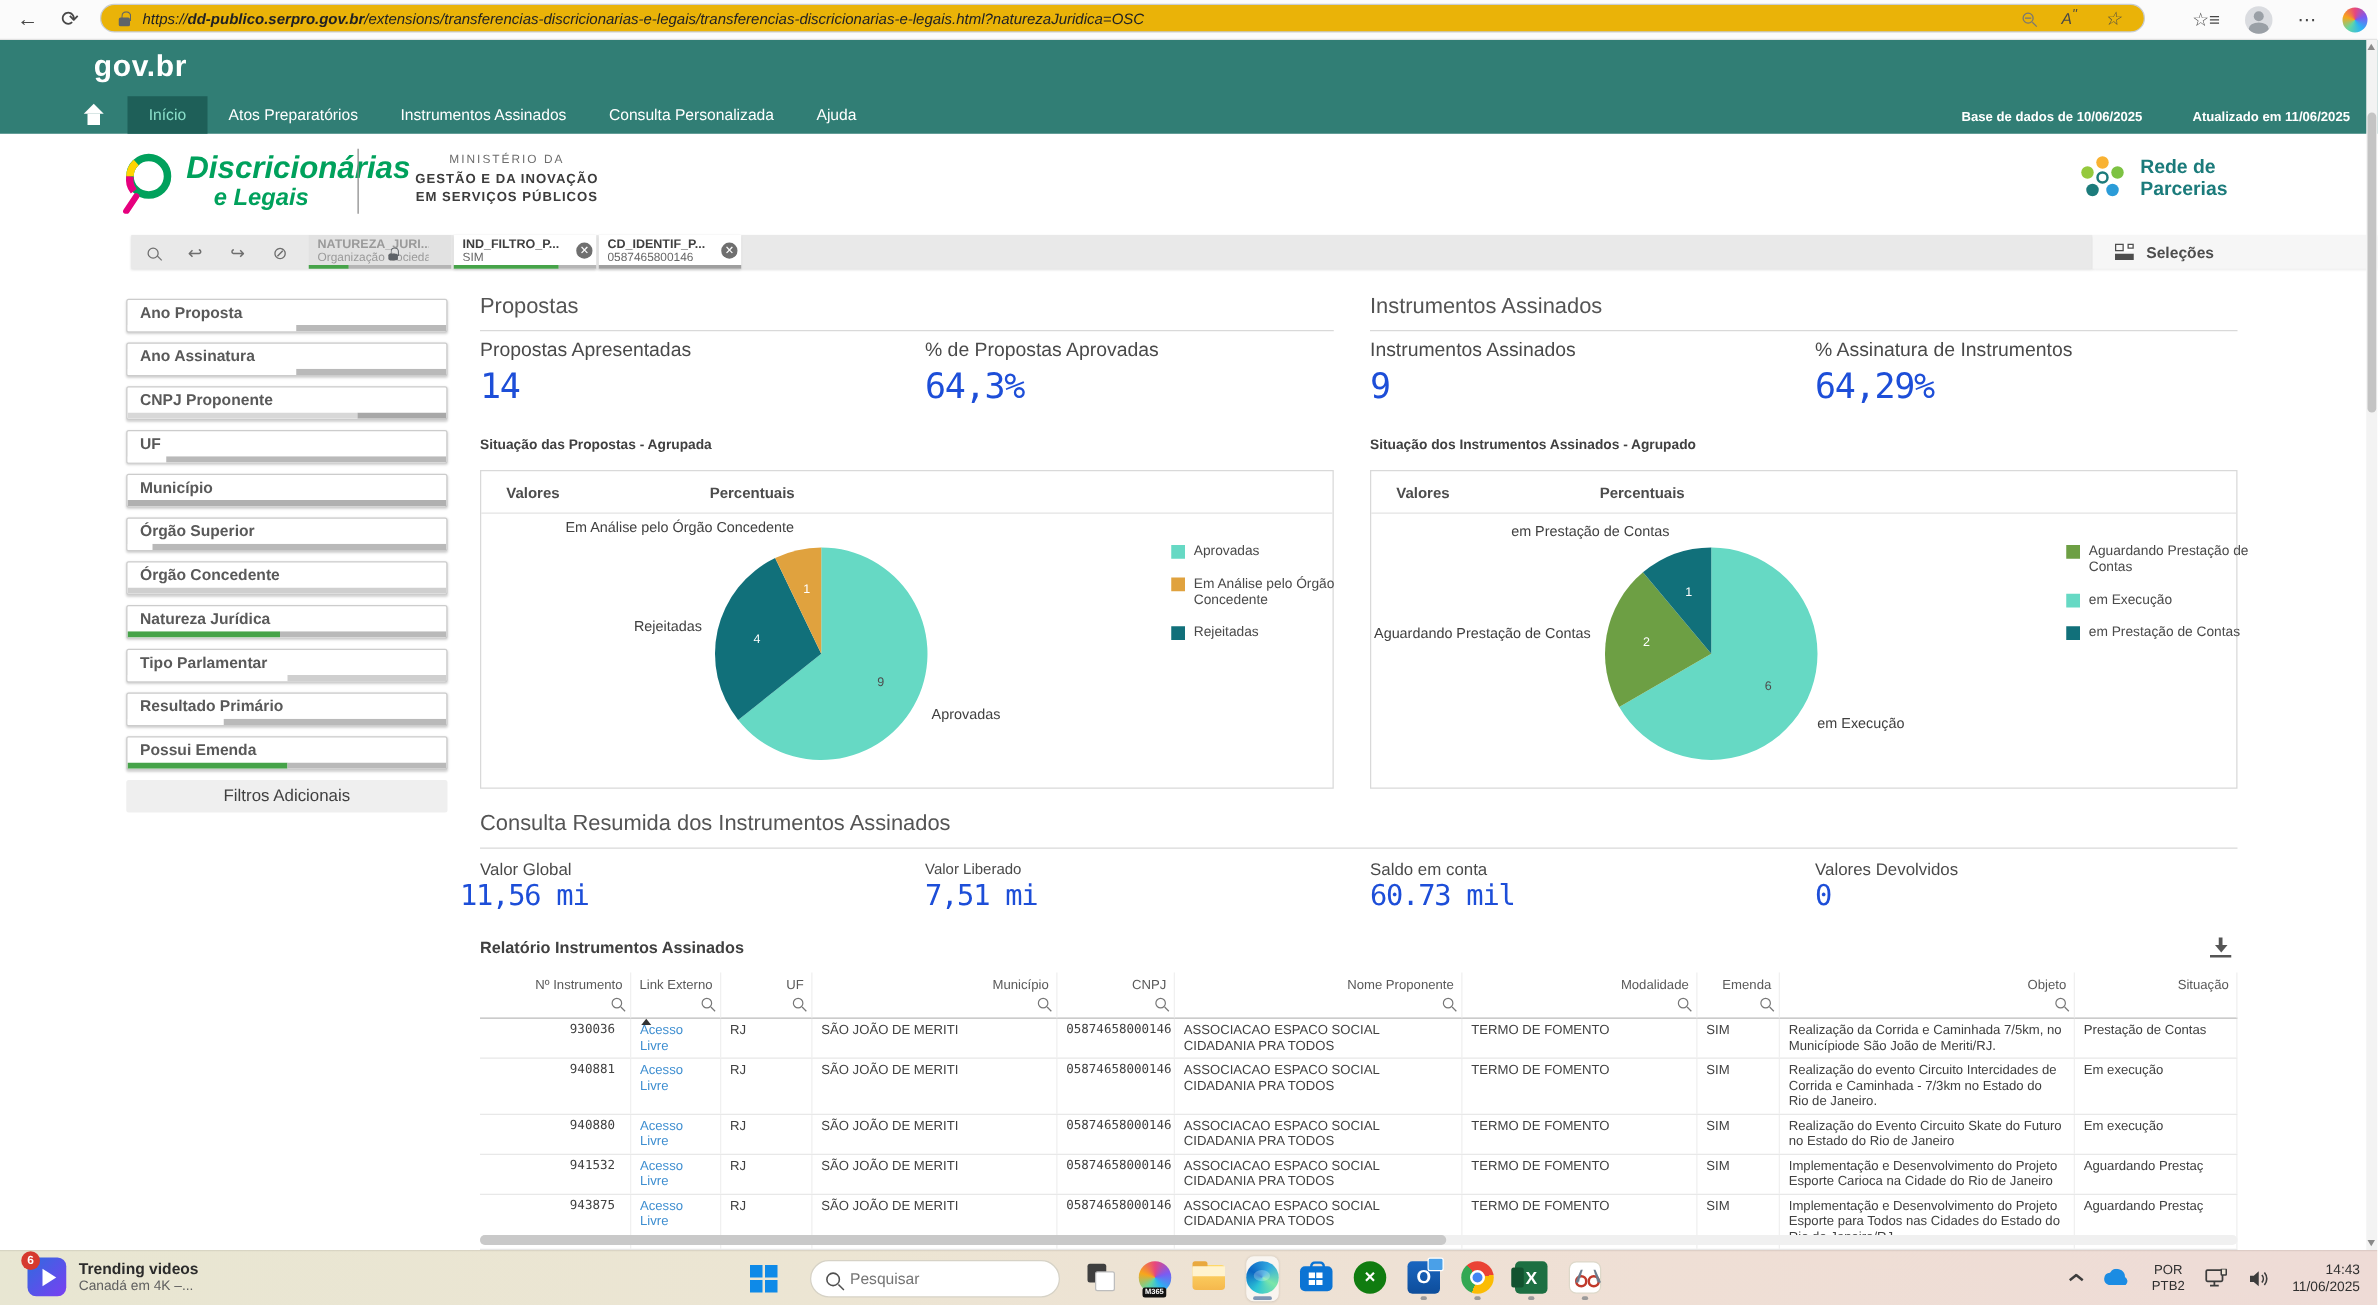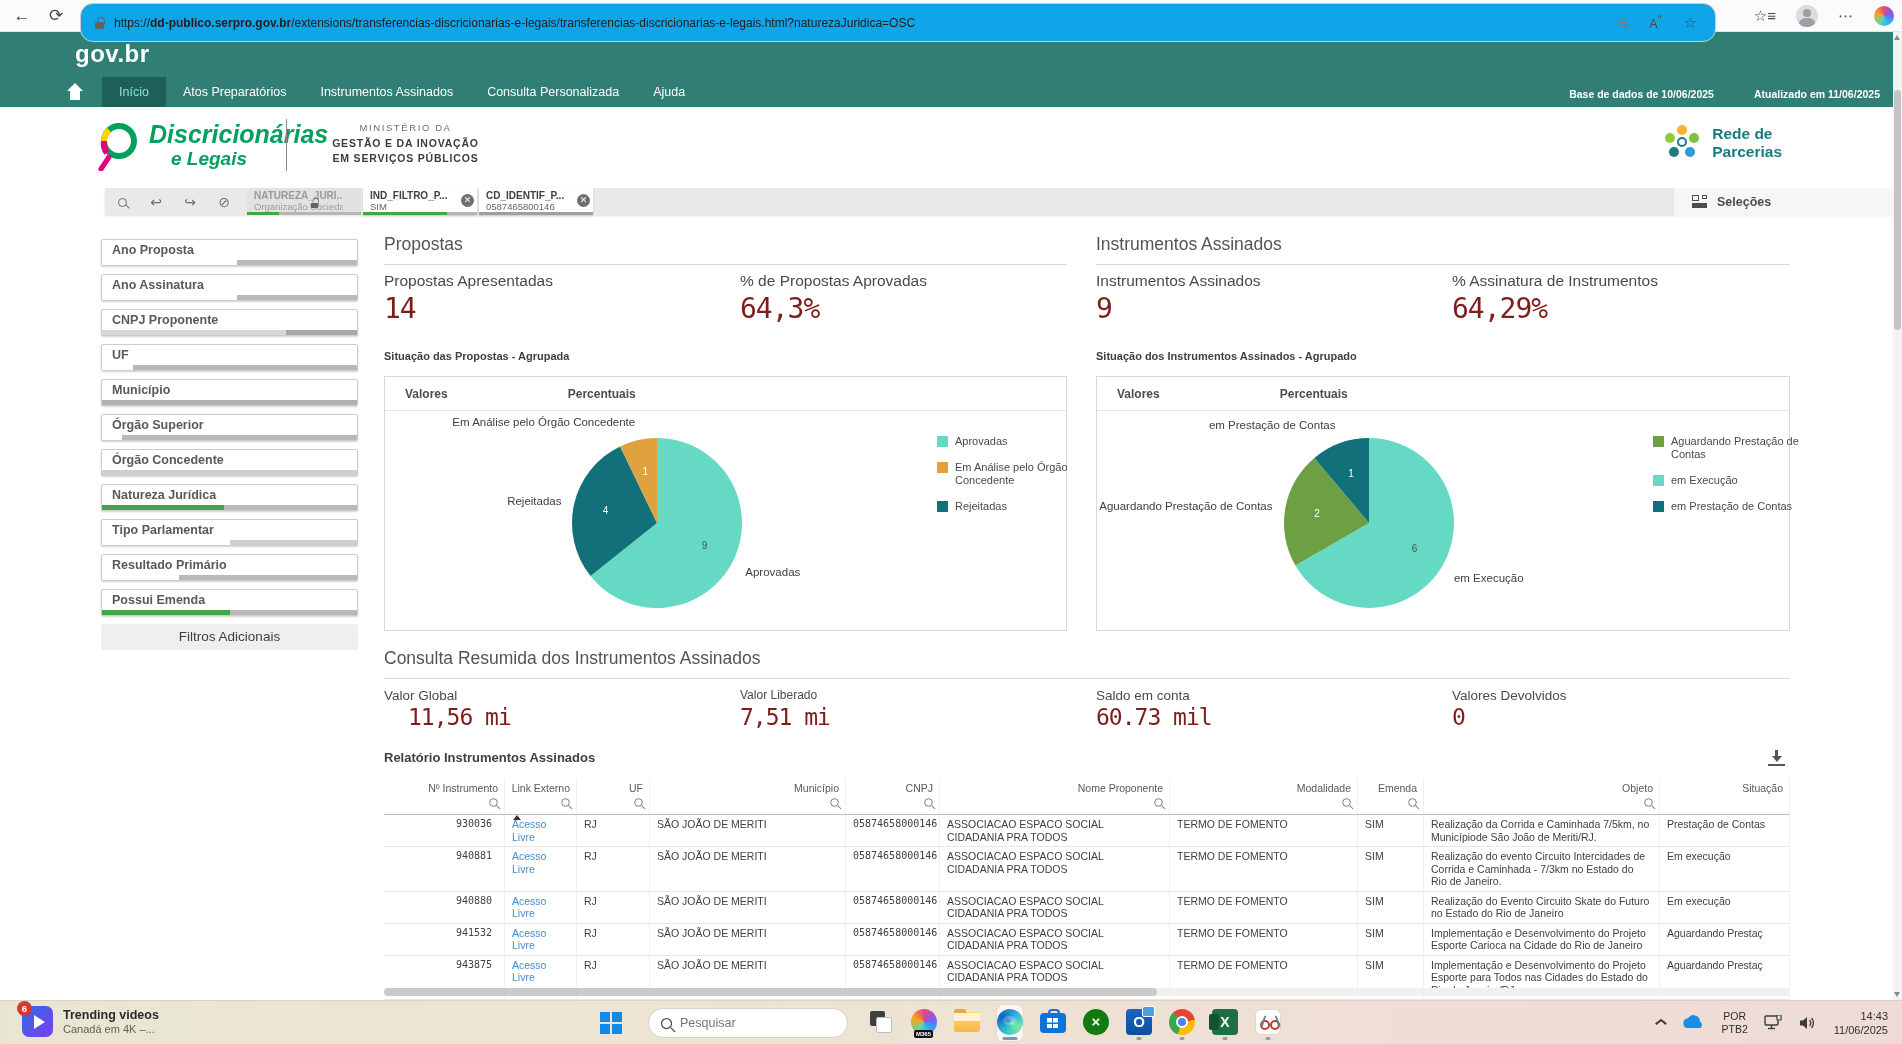--- a/index.html
+++ b/index.html
@@ -2,21 +2,21 @@
 <html><head>
 <meta charset="utf-8">
 <style>
   * { margin:0; padding:0; box-sizing:border-box; }
   html,body { width:1902px; height:1044px; overflow:hidden; }
   body { font-family:"Liberation Sans", sans-serif; background:#fff; position:relative; }
 
   
   .browser-bar { position:absolute; left:0; top:0; width:1902px; height:32px; background:#fbfbfb; border-bottom:1px solid #e3e3e3; z-index:40; }
   .nav-glyph { position:absolute; top:4px; width:24px; height:24px; color:#474747; font-size:17px; line-height:24px; text-align:center; cursor:pointer; }
-  .url-pill { position:absolute; left:80px; top:3px; width:1636px; height:39px; border:1px solid #c9cdd2; border-radius:13px; background:#0ea5e9; display:flex; align-items:center; padding:0 10px 0 14px; }
+  .url-pill { position:absolute; left:80px; top:3px; width:1636px; height:23px; border:1px solid #c9cdd2; border-radius:13px; background:#eab308; display:flex; align-items:center; padding:0 10px 0 14px;font-style:italic; }
   .url-text { font-size:12px; color:#202124; margin-left:10px; white-space:nowrap; overflow:hidden; flex:1; }
   .url-text b { font-weight:bold; }
   .pill-icons { display:flex; gap:22px; align-items:center; margin-right:8px; }
   .lock { width:9px; height:12px; position:relative; display:inline-block; }
   .lock::before { content:''; position:absolute; left:1.5px; top:0; width:6px; height:7px; border:1.5px solid #5f6368; border-radius:4px 4px 0 0; border-bottom:none; }
   .lock::after { content:''; position:absolute; bottom:0; left:0; width:9px; height:6.5px; background:#5f6368; border-radius:1.5px; }
   .mag { width:9px; height:9px; border:1.4px solid #767676; border-radius:50%; position:relative; display:inline-block; flex:none; }
   .mag::after { content:''; position:absolute; width:5px; height:1.4px; background:#767676; transform:rotate(45deg); right:-4px; bottom:-2px; }
   .mag.minus::before { content:''; position:absolute; left:1px; top:3px; width:4.5px; height:1.2px; background:#767676; }
   .read-aloud { font-size:12.5px; color:#474747; }
@@ -76,21 +76,21 @@
   
   .sidebar { position:absolute; left:101px; top:239px; width:257px; }
   .filter-box { position:relative; width:257px; height:27px; background:#fff; border:1px solid #ccc; border-radius:2px; box-shadow:0 1px 2px rgba(0,0,0,.18); margin-bottom:8px; cursor:pointer; }
   .filter-box .f-label { display:block; font-size:12.5px; font-weight:bold; color:#595959; line-height:21px; padding-left:10px; white-space:nowrap; overflow:hidden; }
   .filter-box .f-bar { position:absolute; left:0; bottom:0; width:100%; height:5px; display:flex; overflow:hidden; }
   .filters-more { width:257px; height:26px; background:#efefef; border-radius:2px; text-align:center; line-height:26px; font-size:13.5px; color:#404040; margin-top:6px; cursor:pointer; }
 
   
   .section-h { position:absolute; font-size:17.5px; color:#545454; padding-bottom:9px; border-bottom:1px solid #d9d9d9; }
   .kpi-label { position:absolute; font-size:15.5px; color:#4a4a4a; }
-  .kpi-value { position:absolute; font-size:28px; color:#7f1d1d; font-family:"DejaVu Sans Mono", monospace; letter-spacing:-1px; }
+  .kpi-value { position:absolute; font-size:28px; color:#1d4ed8; font-family:"DejaVu Sans Mono", monospace; letter-spacing:-1px; }
   .chart-title { position:absolute; font-size:11px; font-weight:bold; color:#404040; }
   .chart-card { position:absolute; top:376px; height:255px; border:1px solid #d9d9d9; background:#fff; }
   .card-head { height:34px; border-bottom:1px solid #e3e3e3; display:flex; align-items:center; gap:12px; padding-left:20px; }
   .toggle-lbl { font-size:12px; font-weight:bold; color:#4d4d4d; cursor:pointer; }
   .toggle-lbl.second { margin-left:108px; }
   .pie-svg { position:absolute; left:0; top:34px; }
   .pie-label { font-size:11.5px; fill:#404040; }
   .pie-val { font-size:10px; }
   .legend { position:absolute; top:58px; width:150px; display:flex; flex-direction:column; gap:13px; }
   .legend-item { display:flex; gap:7px; font-size:11px; color:#4a4a4a; line-height:13px; }
@@ -429,21 +429,21 @@
       </div>
       <div class="legend-item">
         <div class="legend-swatch" style="background: rgb(17, 112, 122);"></div>
         <span>em Prestação de Contas</span>
       </div>
     </div>
 </div>
 
 <div class="section-h" style="left:384px; top:648px; width:1406px;">Consulta Resumida dos Instrumentos Assinados</div>
 <div class="kpi-label" style="left:384px; top:688px; font-size:13.5px;">Valor Global</div>
-<div class="kpi-value" style="left:408px; top:704px; font-size:23px;">11,56 mi</div>
+<div class="kpi-value" style="left:368px; top:704px; font-size:23px;">11,56 mi</div>
 <div class="kpi-label" style="left:740px; top:688px; font-size:12px;">Valor Liberado</div>
 <div class="kpi-value" style="left:740px; top:704px; font-size:23px;">7,51 mi</div>
 <div class="kpi-label" style="left:1096px; top:688px; font-size:13.5px;">Saldo em conta</div>
 <div class="kpi-value" style="left:1096px; top:704px; font-size:23px;">60.73 mil</div>
 <div class="kpi-label" style="left:1452px; top:688px; font-size:13.5px;">Valores Devolvidos</div>
 <div class="kpi-value" style="left:1452px; top:704px; font-size:23px;">0</div>
 
 <div class="chart-title" style="left:384px; top:750px; font-size:13px;">Relatório Instrumentos Assinados</div>
 <div class="dl-ico" style="left:1768px; top:750px;">
     <i></i>

